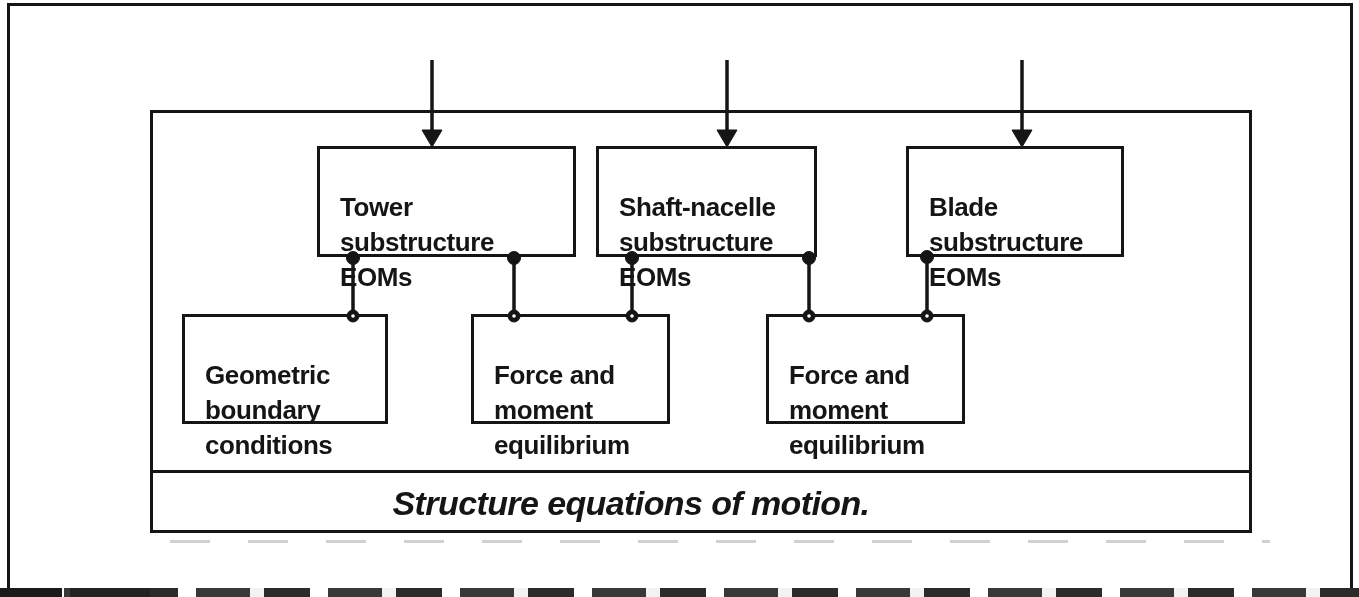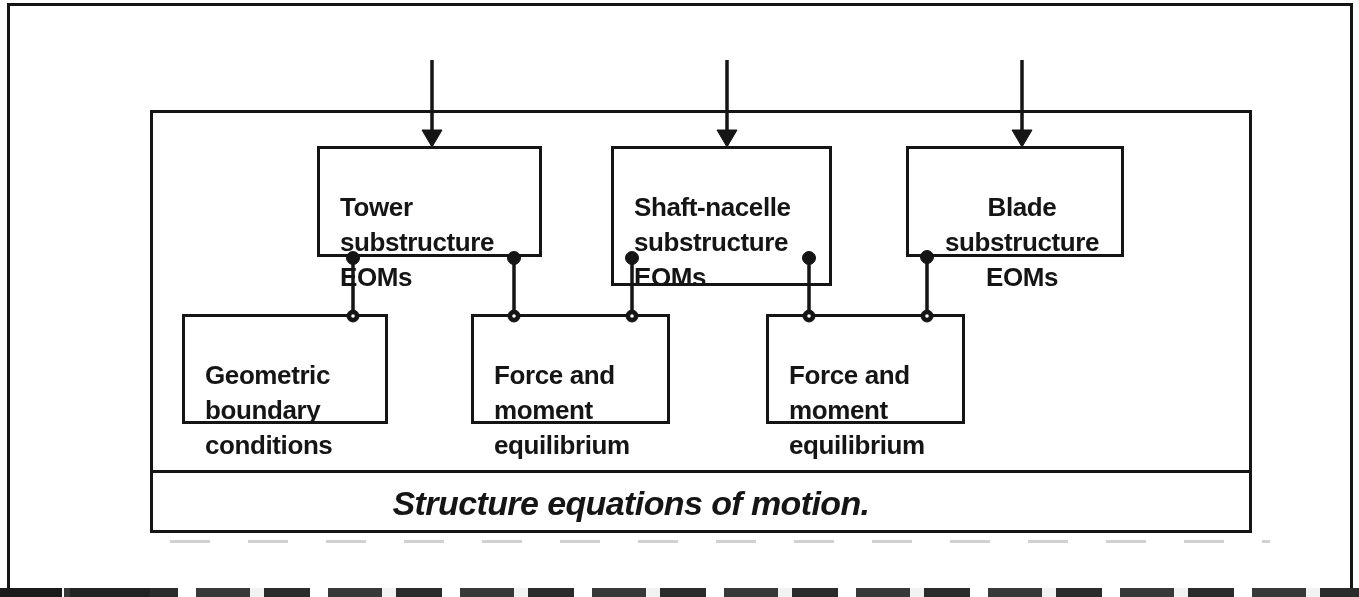--- a/index.html
+++ b/index.html
@@ -62,31 +62,31 @@
 <div class="outer-frame"></div>
 <div class="faint-scan-line"></div>
 <div class="bottom-edge"></div>
 
 <div class="assembly-box"></div>
 
 <div class="caption-strip">
   <span class="caption-text">Structure equations of motion.</span>
 </div>
 
-<div class="node" style="left:317px;top:146px;width:225px;height:111px;">
+<div class="node" style="left:317px;top:146px;width:259px;height:111px;">
   <span>Tower
 substructure
 EOMs</span>
 </div>
-<div class="node" style="left:611px;top:146px;width:221px;height:140px;">
+<div class="node" style="left:596px;top:146px;width:221px;height:111px;">
   <span>Shaft-nacelle
 substructure
 EOMs</span>
 </div>
-<div class="node" style="left:906px;top:146px;width:218px;height:111px;text-align:center;">
+<div class="node" style="left:906px;top:146px;width:218px;height:111px;">
   <span>Blade
 substructure
 EOMs</span>
 </div>
 
 <div class="node" style="left:182px;top:314px;width:206px;height:110px;">
   <span>Geometric
 boundary
 conditions</span>
 </div>

